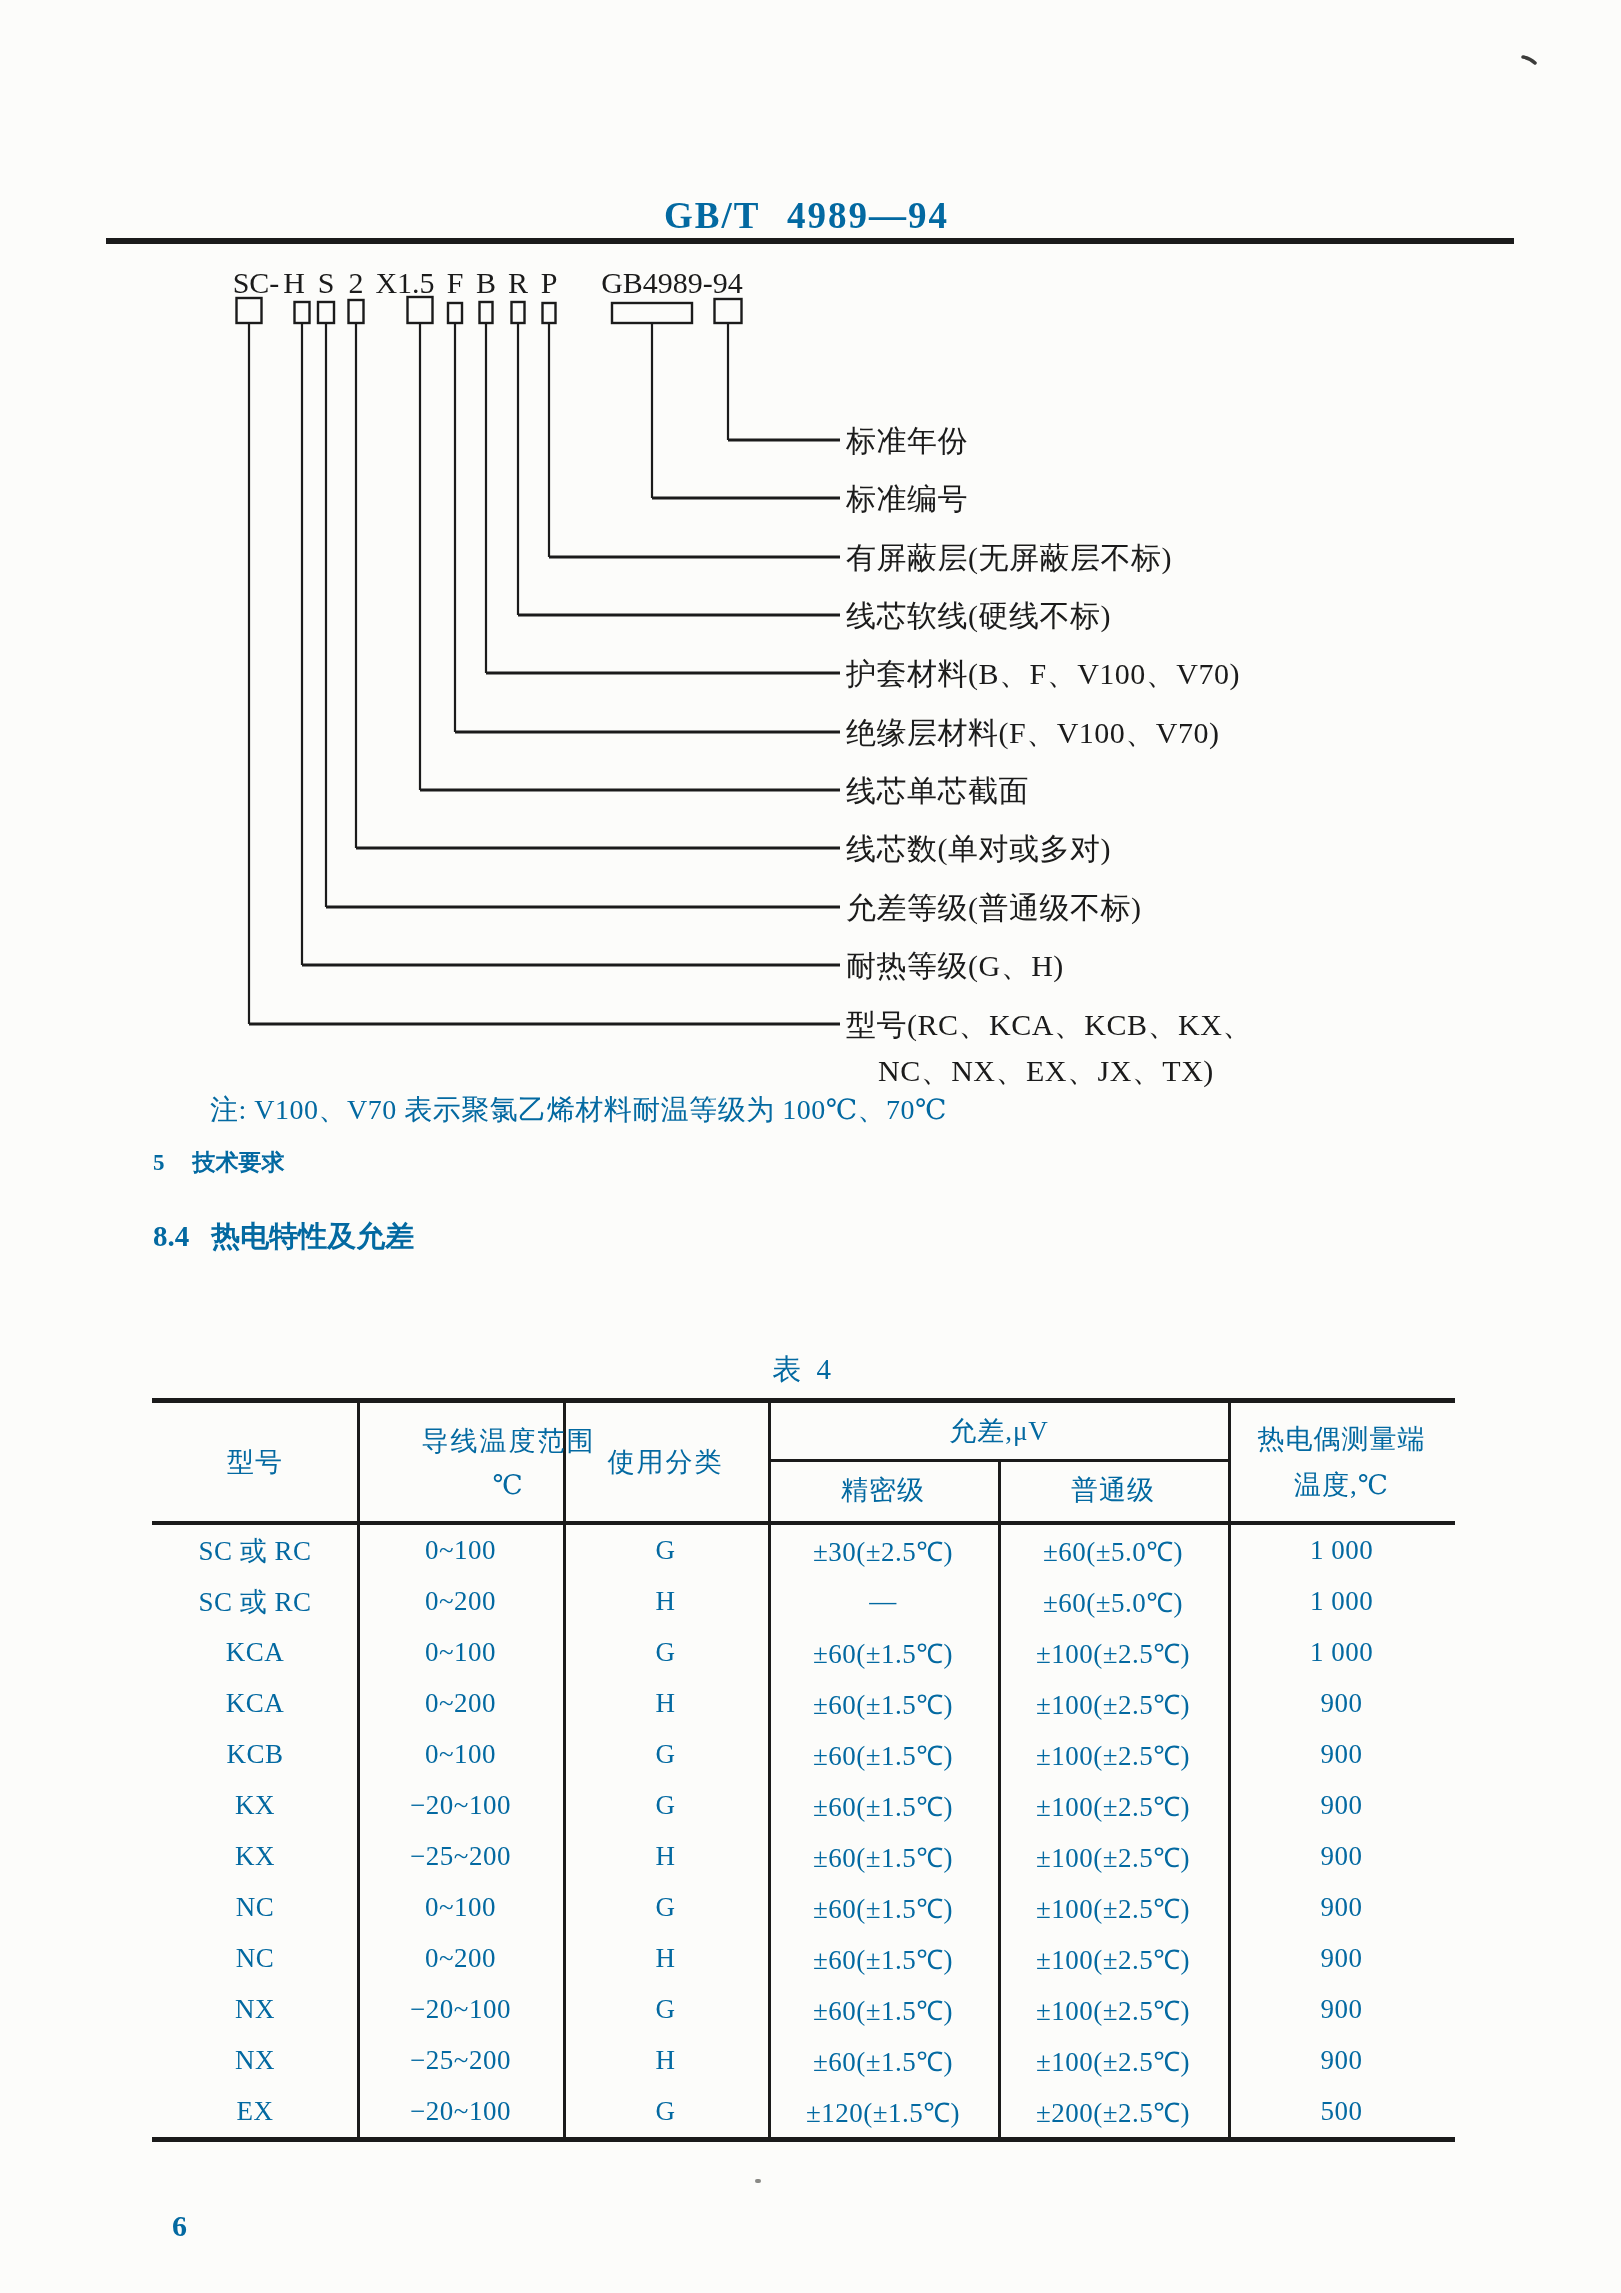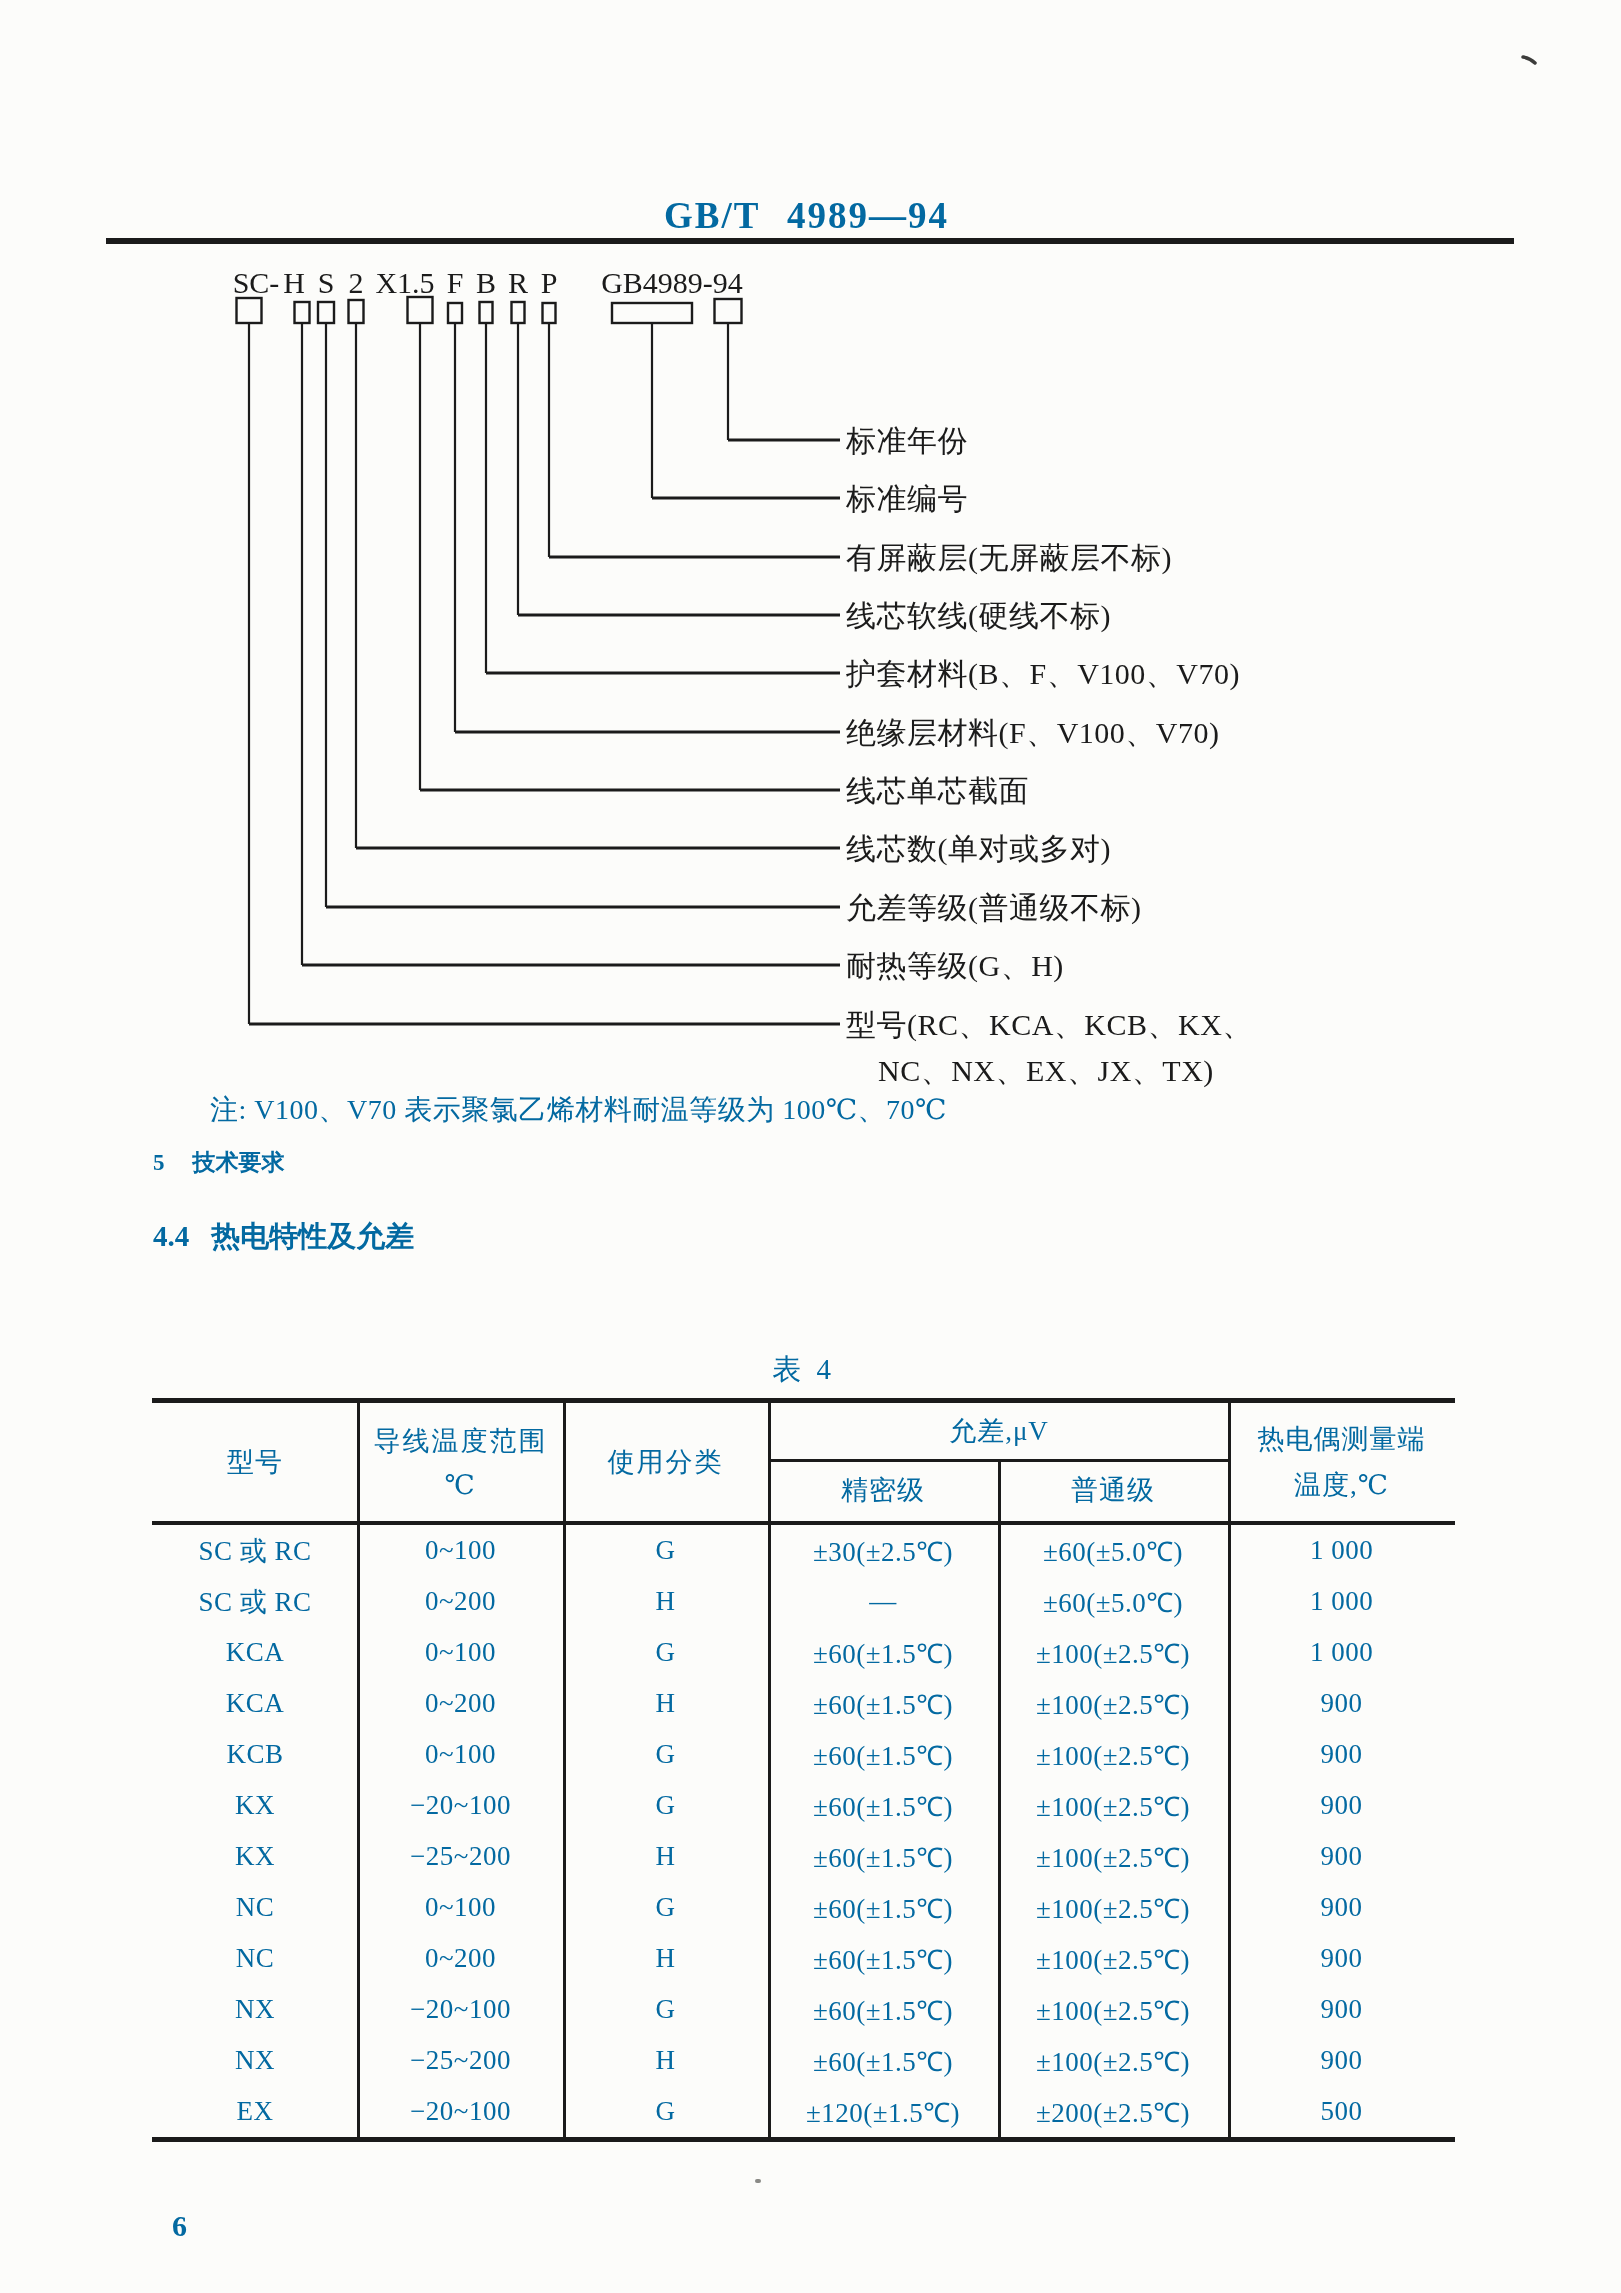--- a/index.html
+++ b/index.html
@@ -30,21 +30,21 @@
   }
   .vline { position:absolute; width:2.5px; top:0; bottom:0; background:#1b1b1b; }
   .vline.v1 { left:205px; } .vline.v2 { left:411px; } .vline.v3 { left:616px; }
   .vline.v4 { left:846px; top:56px; } .vline.v5 { left:1076px; }
   .tol-divider { position:absolute; left:616px; top:56px; width:462px; height:3px; background:#1b1b1b; }
   .hsep { position:absolute; left:0; top:118px; width:100%; height:4px; background:#1b1b1b; }
   .hc { position:absolute; display:flex; flex-direction:column; align-items:center; justify-content:center;
         font-size:27px; letter-spacing:1px; text-align:center; }
   .hc .l2 { margin-top:10px; }
   .hc.model { left:0; top:0; width:206px; height:118px; }
-  .hc.range { left:206px; top:0; width:205px; height:118px; letter-spacing:2px; }
+  .hc.range { left:206px; top:0; width:205px; height:118px; letter-spacing:2px;padding-left:48px; }
   .hc.usage { left:411px; top:0; width:205px; height:118px; letter-spacing:2px; }
   .hc.tol   { left:616px; top:0; width:462px; height:56px; }
   .hc.prec  { left:616px; top:56px; width:230px; height:62px; }
   .hc.ord   { left:846px; top:56px; width:230px; height:62px; }
   .hc.junc  { left:1076px; top:0; width:227px; height:118px; }
   .rows { position:absolute; left:0; top:122px; width:100%; height:612px; display:flex; flex-direction:column;font-family:Liberation Serif, serif; }
   .trow { flex:1; display:flex; }
   .tcell { display:flex; align-items:center; justify-content:center; font-size:27px; letter-spacing:0.5px; }
   .tcell.c0 { width:206px; } .tcell.c1 { width:205px; } .tcell.c2 { width:205px; }
   .tcell.c3 { width:230px; } .tcell.c4 { width:230px; } .tcell.c5 { width:227px; }
@@ -118,21 +118,21 @@
       <text x="878" y="1081" class="dlabel">NC、NX、EX、JX、TX)</text>
     </svg>
 
   <div class="note">注: V100、V70 表示聚氯乙烯材料耐温等级为 100℃、70℃</div>
 
   <div class="sec5">
     <span class="num">5</span><span>技术要求</span>
   </div>
 
   <div class="sec51">
-    <span class="num">4.4</span><span>热电特性及允差</span>
+    <span class="num">8.4</span><span>热电特性及允差</span>
   </div>
 
 
   <div class="tcaption">表 4</div>
 
   <div class="gtable">
     <div class="vline v1"></div>
     <div class="vline v2"></div>
     <div class="vline v3"></div>
     <div class="vline v4"></div>

